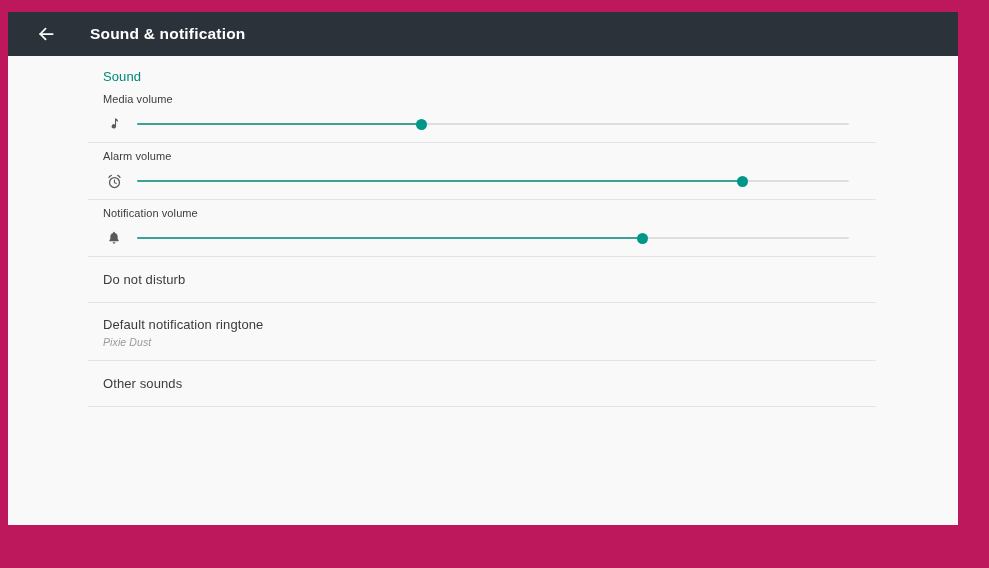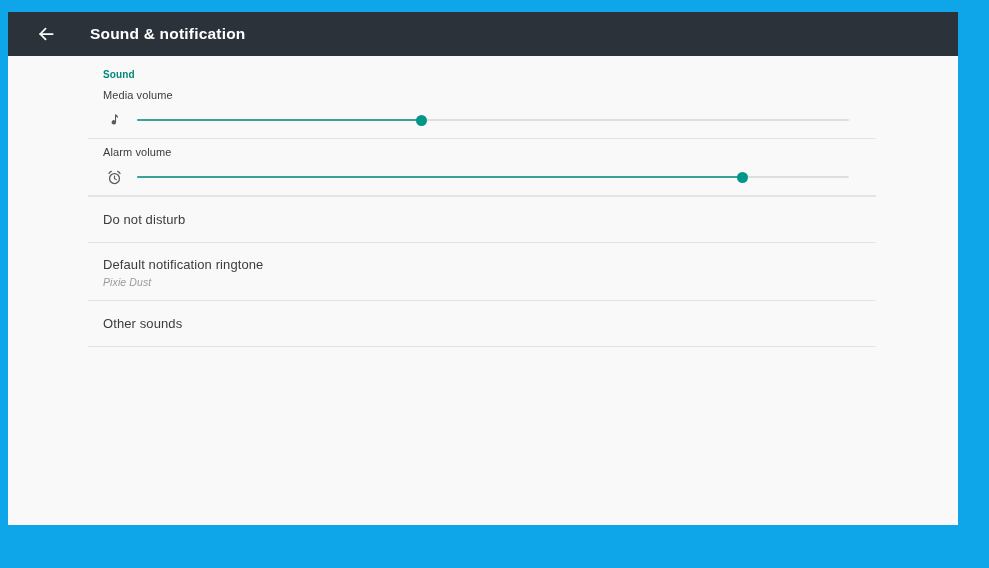--- a/index.html
+++ b/index.html
@@ -10,21 +10,21 @@
     height: 568px;
     overflow: hidden;
     font-family: "Liberation Sans", sans-serif;
     -webkit-font-smoothing: antialiased;
   }
 
   #screen {
     position: relative;
     width: 989px;
     height: 568px;
-    background: #0ea5e9;
+    background: #be185d;
   }
 
   
   .appbar {
     position: absolute;
     left: 8px;
     top: 12px;
     width: 950px;
     height: 44px;
     background: #2b3239;
@@ -65,22 +65,22 @@
     position: absolute;
     left: 80px;
     top: 0;
     width: 796px;
   }
 
   .pad { padding-left: 15px; }
 
   .section-header {
     color: #00897b;
-    font-size: 10px;
-    font-weight: bold;
+    font-size: 13px;
+    font-weight: normal;
     padding-top: 13px;
     padding-bottom: 2px;
     letter-spacing: 0.1px;
   }
 
   .divider {
     height: 1px;
     background: #e4e4e4;
     width: 788px;
   }
@@ -218,20 +218,36 @@
           <div class="track-wrap">
             <div class="track-bg"></div>
             <div class="track-fill" style="width:85%"></div>
             <div class="thumb" style="left:85%"></div>
           </div>
         </div>
       </div>
 
       <div class="divider"></div>
 
+      <div class="pad slider-row">
+        <div class="slider-label">Notification volume</div>
+        <div class="slider-line">
+          <span class="slider-icon">
+            <svg width="16" height="16" viewBox="0 0 24 24" fill="#5a5a5a">
+              <path d="M12 2.6a1.3 1.3 0 0 1 1.3 1.3v.5c2.5.6 4.2 2.8 4.2 5.5v3.4l1.5 2.4v1.1H5v-1.1l1.5-2.4V9.9c0-2.7 1.7-4.9 4.2-5.5v-.5A1.3 1.3 0 0 1 12 2.6z"></path>
+              <path d="M9.9 18.5h4.2a2.1 2.1 0 0 1-4.2 0z"></path>
+            </svg>
+          </span>
+          <div class="track-wrap">
+            <div class="track-bg"></div>
+            <div class="track-fill" style="width:71%"></div>
+            <div class="thumb" style="left:71%"></div>
+          </div>
+        </div>
+      </div>
 
       <div class="divider"></div>
 
       <div class="pad item-row">
         <div class="item-title">Do not disturb</div>
       </div>
 
       <div class="divider"></div>
 
       <div class="pad item-row with-sub">

